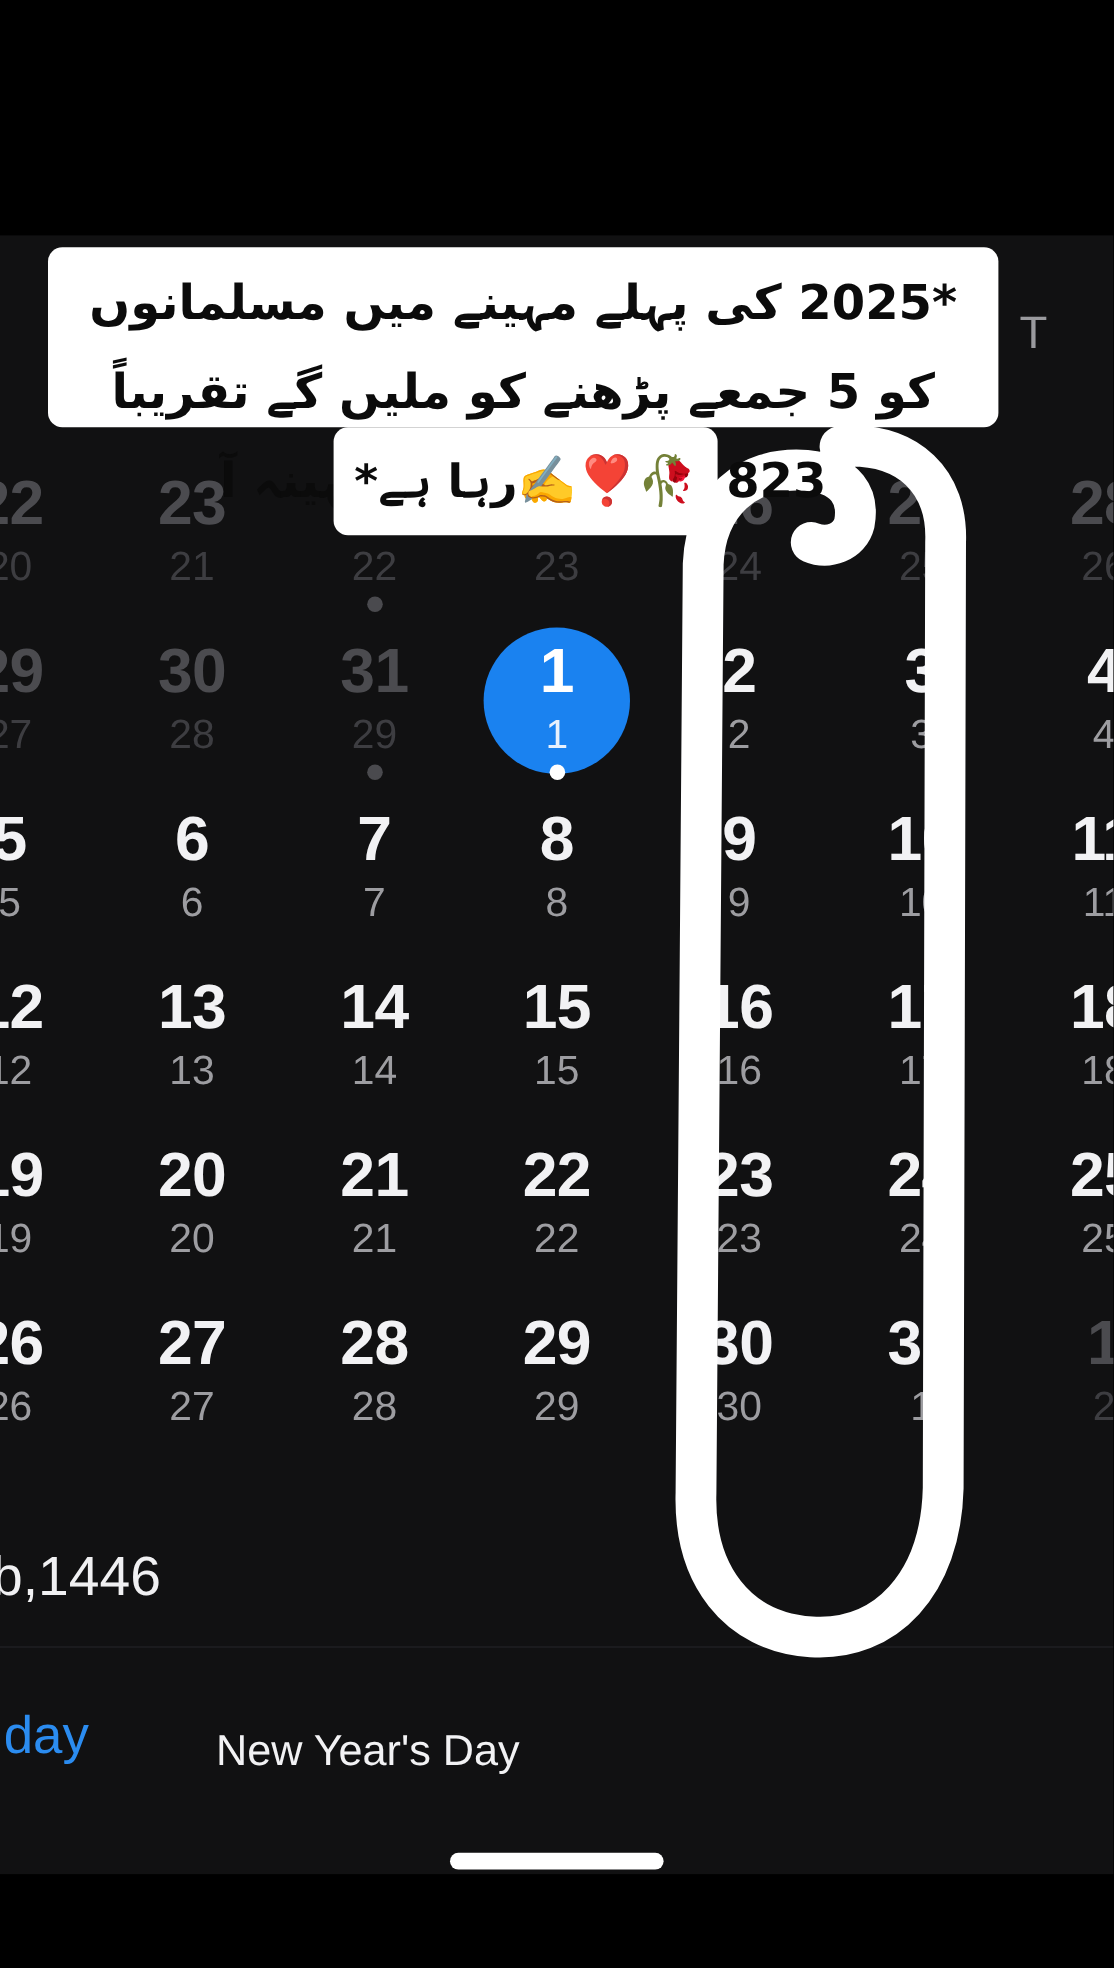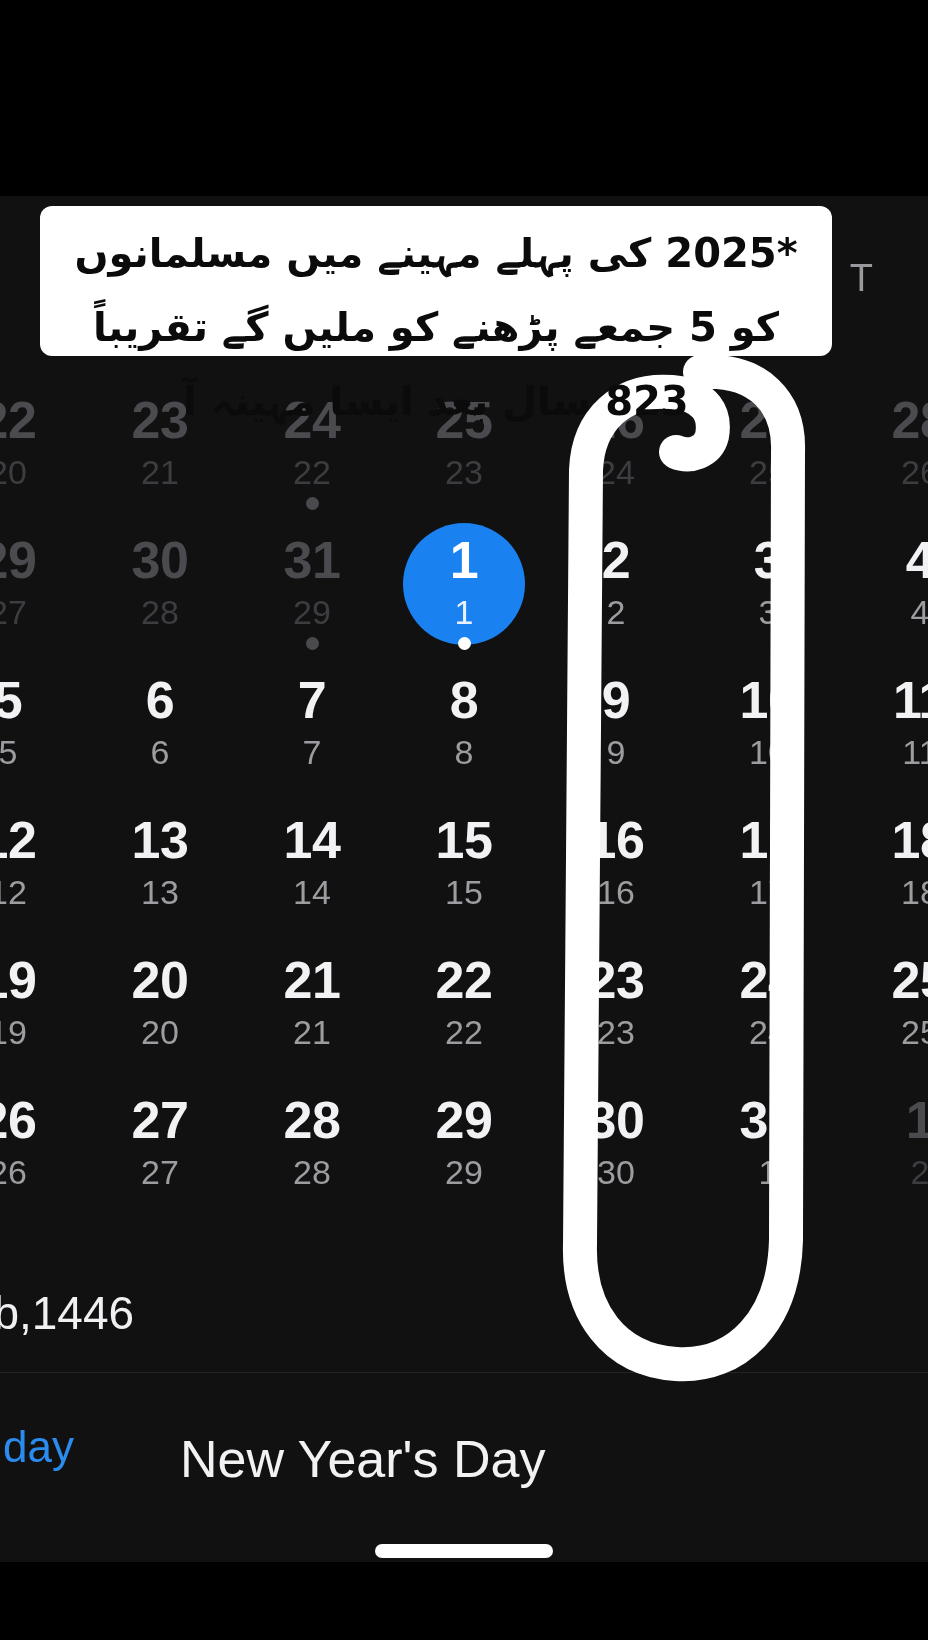--- a/index.html
+++ b/index.html
@@ -171,21 +171,21 @@
     text-align: left;
     padding-left: 30px;
     box-sizing: border-box;
     color: #2b8cf0;
     font-size: 44px;
     font-weight: 400;
     white-space: nowrap;
   }
   #agenda-title {
     color: #f2f2f4;
-    font-size: 52px;
+    font-size: 36px;
     font-weight: 400;
     white-space: nowrap;
     margin-top: 23px;
   }
 
   
   #nav-pill {
     position: absolute;
     left: 50%;
     transform: translateX(-50%);
@@ -460,19 +460,22 @@
              C 784 1320, 738 1368, 676 1364
              C 614 1360, 578 1312, 580 1244
              L 586 470
              C 588 420, 622 388, 672 392
              C 706 395, 716 414, 712 436
              C 708 452, 690 458, 676 452" fill="none" stroke="#ffffff" stroke-width="34" stroke-linecap="round" stroke-linejoin="round"></path>
   </svg>
 
   <div id="overlay">
     <div class="bubble" id="bubble-line1">*2025 کی پہلے مہینے میں مسلمانوں کو 5 جمعے پڑھنے کو ملیں گے تقریباً 823 سال بعد ایسا مہینہ آ</div>
+    <div class="bubble" id="bubble-line2">
+      <span class="emoji">🥀❣️✍️</span><span>رہا ہے*</span>
+    </div>
   </div>
 
   <div class="letterbox top"></div>
   <div class="letterbox bot"></div>
   <div id="nav-pill"></div>
 
 </div>
 
 </body></html>

